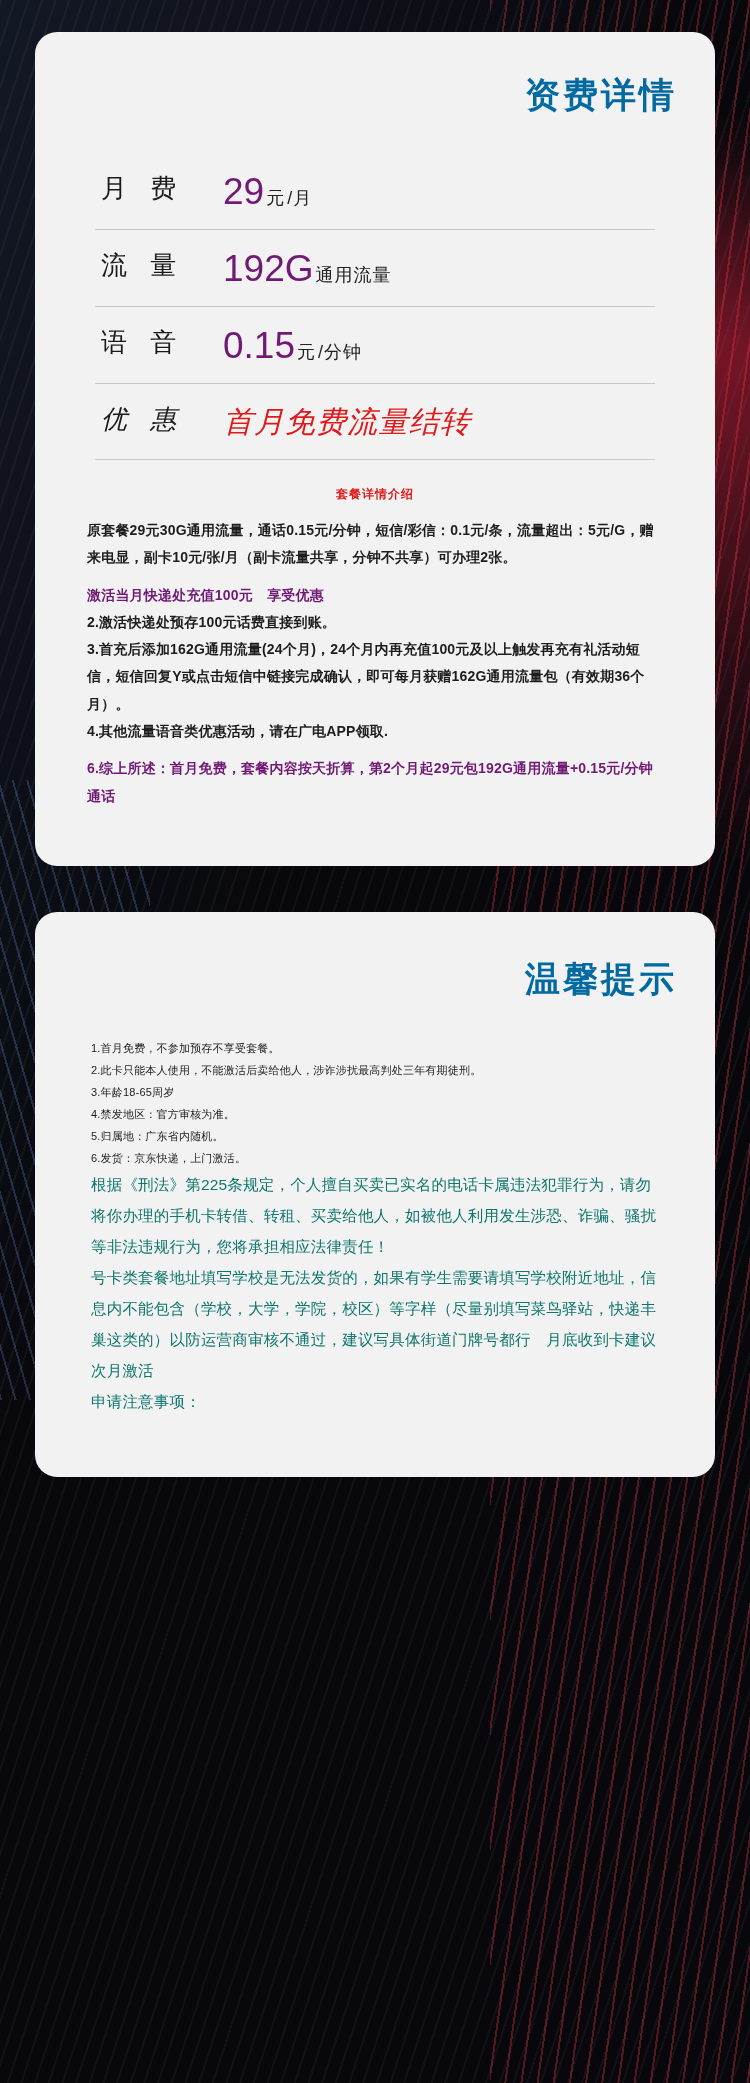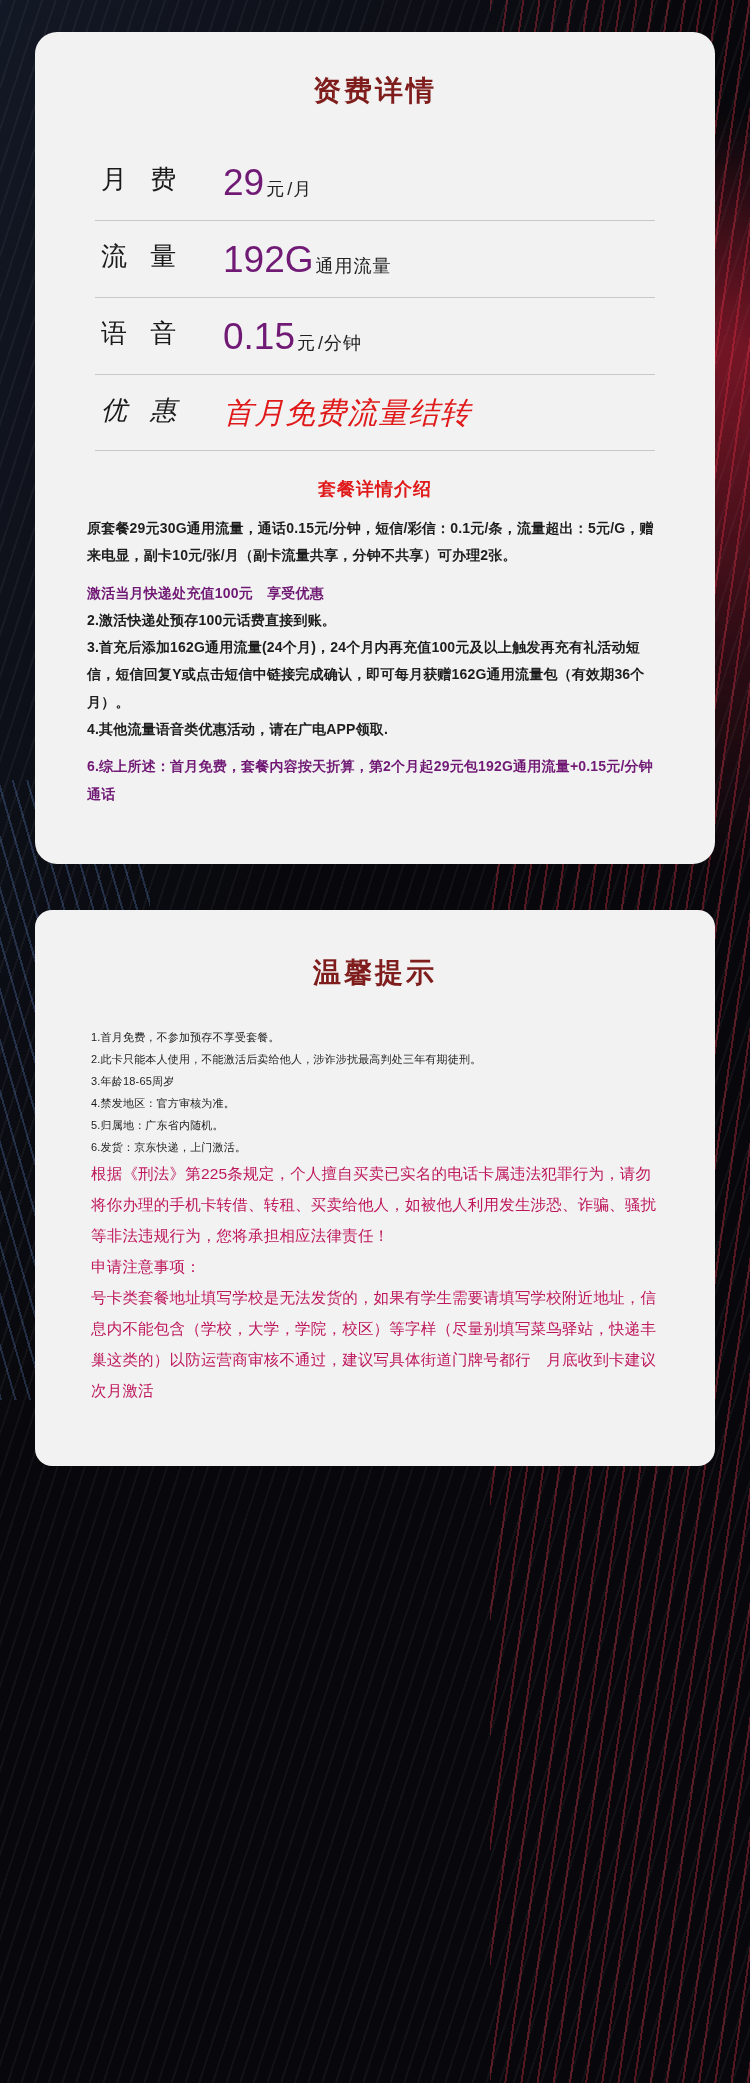--- a/index.html
+++ b/index.html
@@ -86,24 +86,24 @@
     background: #f2f2f2;
     border-radius: 22px;
     box-sizing: border-box;
   }
 
   
   .card-tariff {
     padding: 40px 38px 56px 38px;
   }
   .card-title {
-    text-align: center;
-    font-size: 28px;
+    text-align: right;
+    font-size: 35px;
     font-weight: bold;
-    color: #7f1d1d;
+    color: #0369a1;
     letter-spacing: 3px;
     margin-bottom: 34px;
   }
 
   .rows {
     padding: 0 22px;
   }
   .rate-row {
     display: flex;
     align-items: flex-start;
@@ -136,21 +136,21 @@
     letter-spacing: 1px;
   }
   .promo-text {
     font-size: 30px;
     color: #e01a1a;
     letter-spacing: 1px;
   }
 
   .section-title {
     text-align: center;
-    font-size: 18px;
+    font-size: 12px;
     font-weight: bold;
     color: #e01a1a;
     margin: 26px 0 14px 0;
     letter-spacing: 1px;
   }
 
   .para {
     font-size: 14px;
     line-height: 1.95;
     color: #1d1d1d;
@@ -160,34 +160,33 @@
   }
   .para.red {
     color: #701a75;
   }
   .block-gap { height: 10px; }
 
   
   .card-tips {
     margin-top: 46px;
     padding: 44px 38px 60px 38px;
-    border-radius: 17px;
   }
   .tips-list {
     font-size: 11px;
     line-height: 2.0;
     color: #1d1d1d;
     padding: 0 18px;
     margin-top: 8px;
     letter-spacing: 0.2px;
   }
   .tips-red {
     font-size: 15.5px;
     line-height: 2.0;
-    color: #be185d;
+    color: #0f766e;
     padding: 0 18px;
     letter-spacing: 0.2px;
   }
 </style>
 </head>
 <body>
 
 <div class="bg"></div>
 <div class="bg-streaks"></div>
 <div class="bg-streaks-red"></div>
@@ -251,17 +250,17 @@
     <div class="tips-list">
       <div>1.首月免费，不参加预存不享受套餐。</div>
       <div>2.此卡只能本人使用，不能激活后卖给他人，涉诈涉扰最高判处三年有期徒刑。</div>
       <div>3.年龄18-65周岁</div>
       <div>4.禁发地区：官方审核为准。</div>
       <div>5.归属地：广东省内随机。</div>
       <div>6.发货：京东快递，上门激活。</div>
     </div>
 
     <div class="tips-red">根据《刑法》第225条规定，个人擅自买卖已实名的电话卡属违法犯罪行为，请勿将你办理的手机卡转借、转租、买卖给他人，如被他人利用发生涉恐、诈骗、骚扰等非法违规行为，您将承担相应法律责任！</div>
+    <div class="tips-red">号卡类套餐地址填写学校是无法发货的，如果有学生需要请填写学校附近地址，信息内不能包含（学校，大学，学院，校区）等字样（尽量别填写菜鸟驿站，快递丰巢这类的）以防运营商审核不通过，建议写具体街道门牌号都行　月底收到卡建议次月激活</div>
     <div class="tips-red">申请注意事项：</div>
-    <div class="tips-red">号卡类套餐地址填写学校是无法发货的，如果有学生需要请填写学校附近地址，信息内不能包含（学校，大学，学院，校区）等字样（尽量别填写菜鸟驿站，快递丰巢这类的）以防运营商审核不通过，建议写具体街道门牌号都行　月底收到卡建议次月激活</div>
   </div>
 
 </div>
 
 </body></html>

